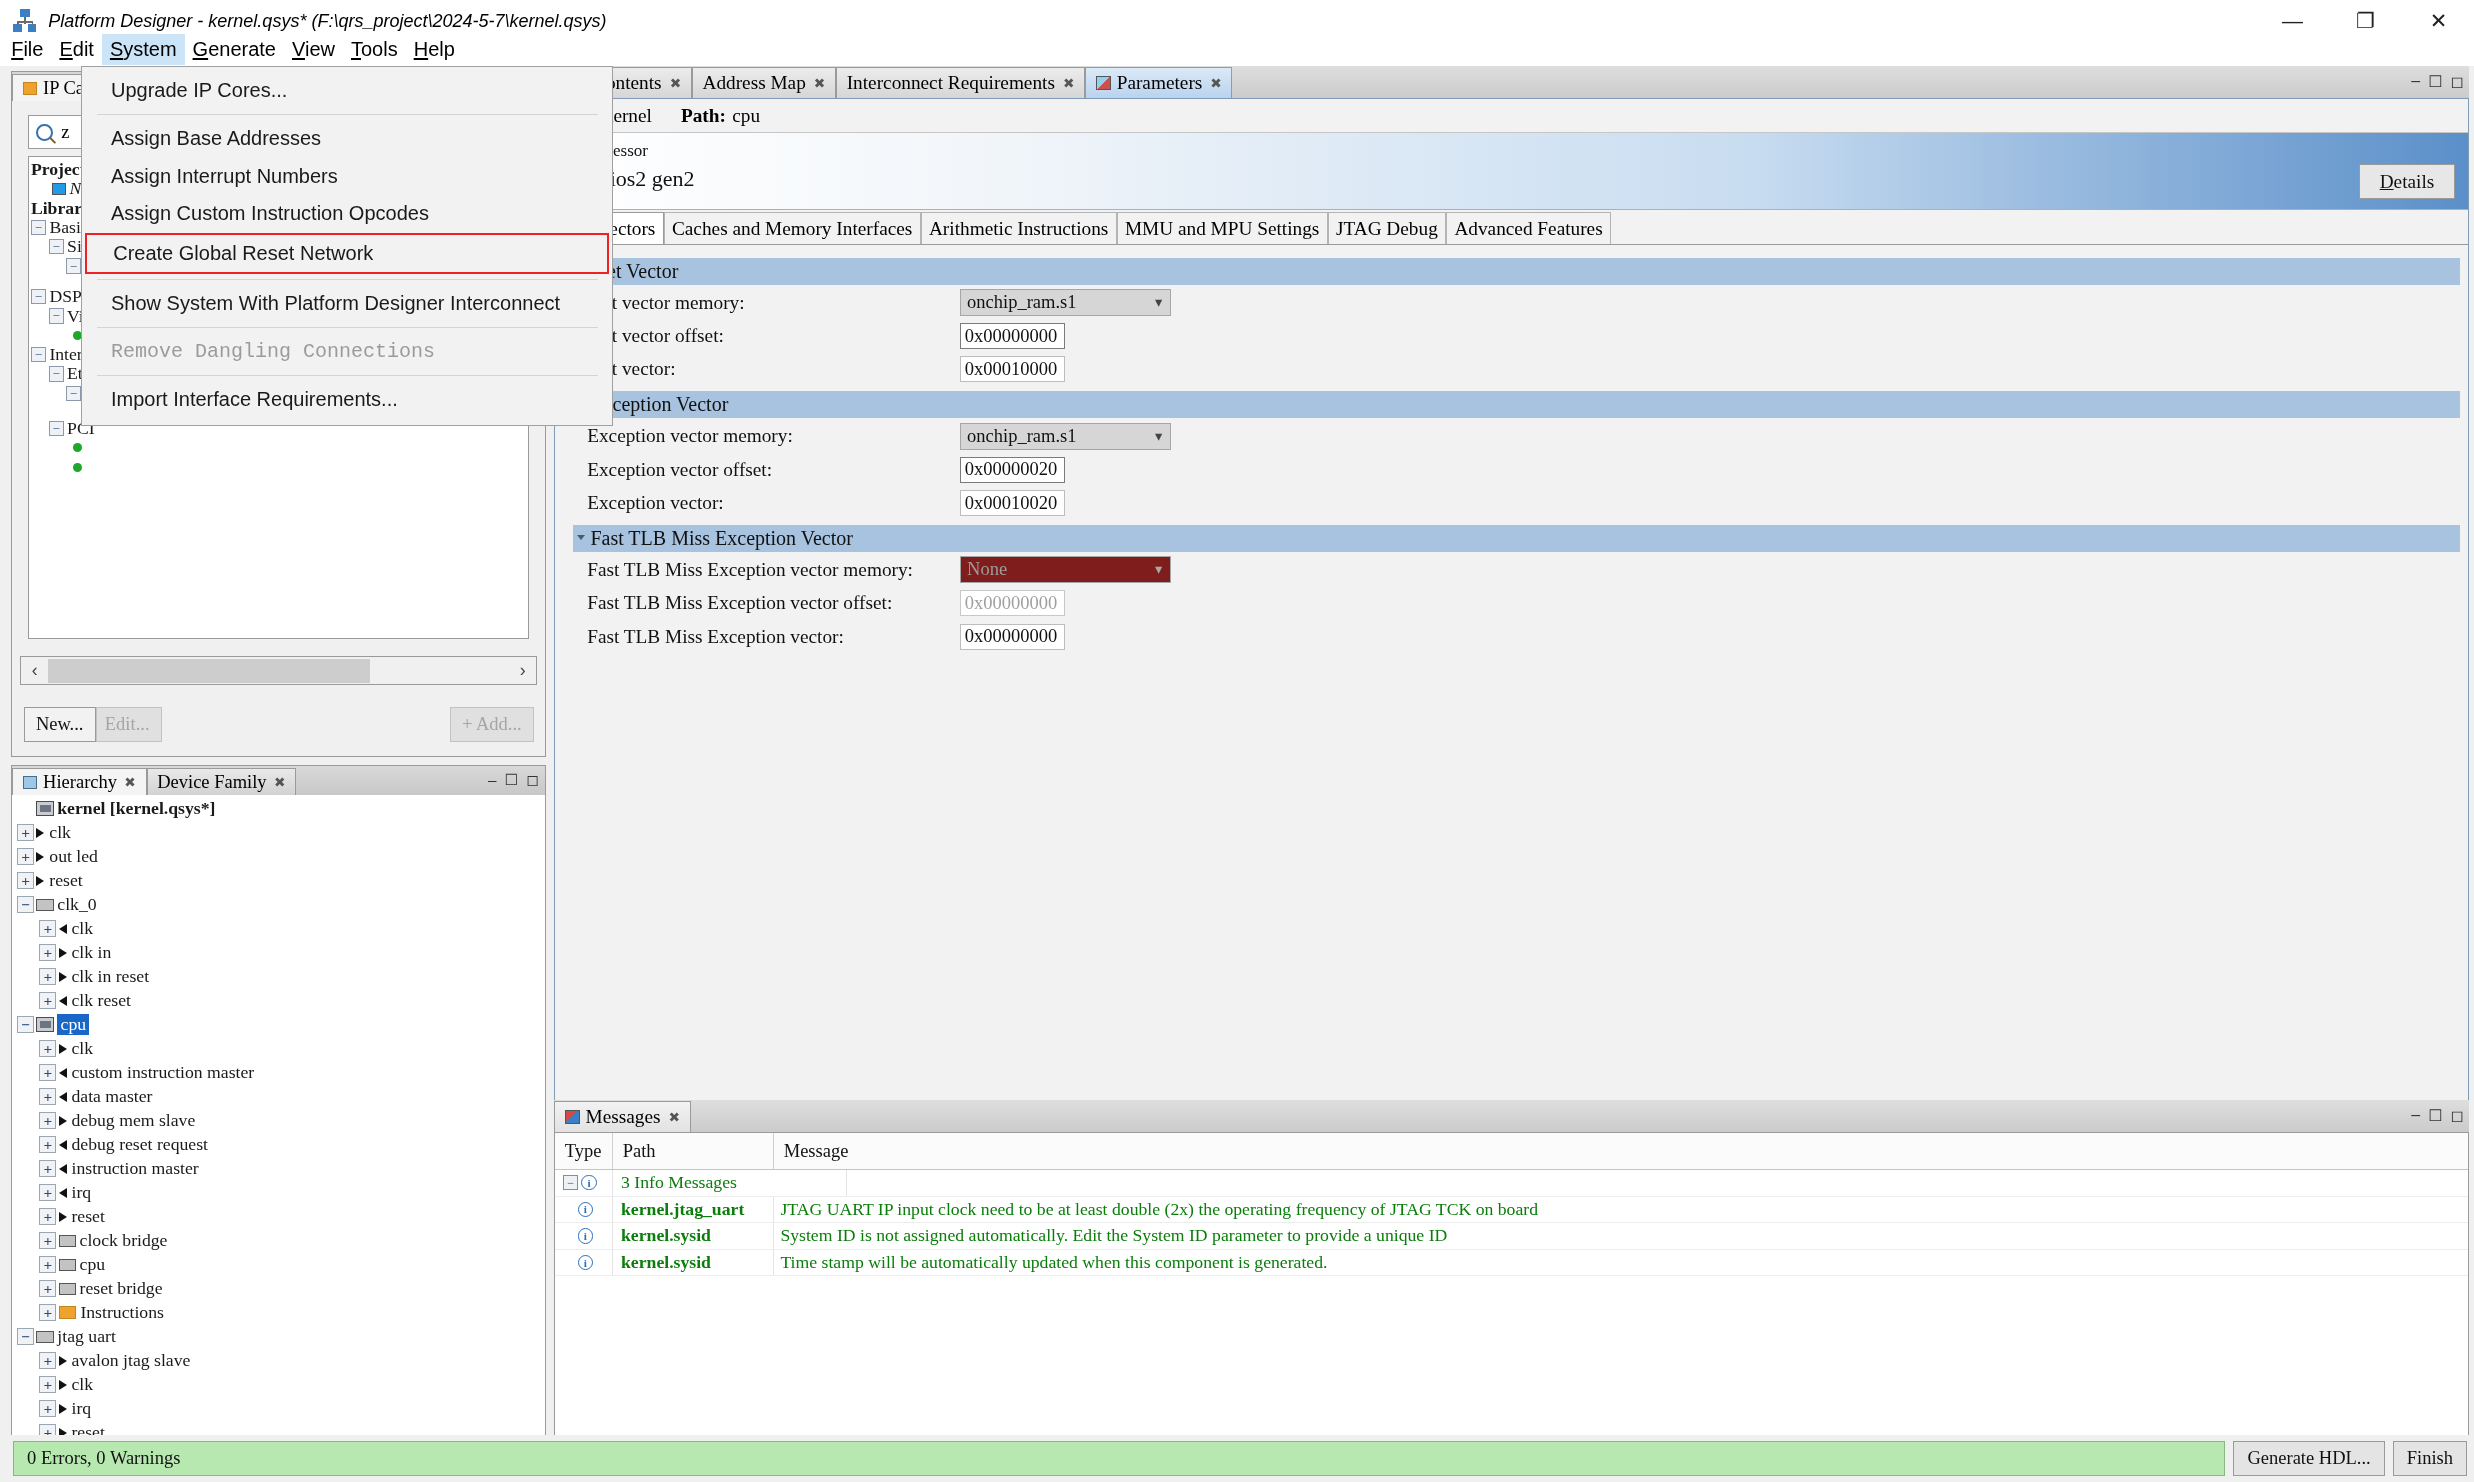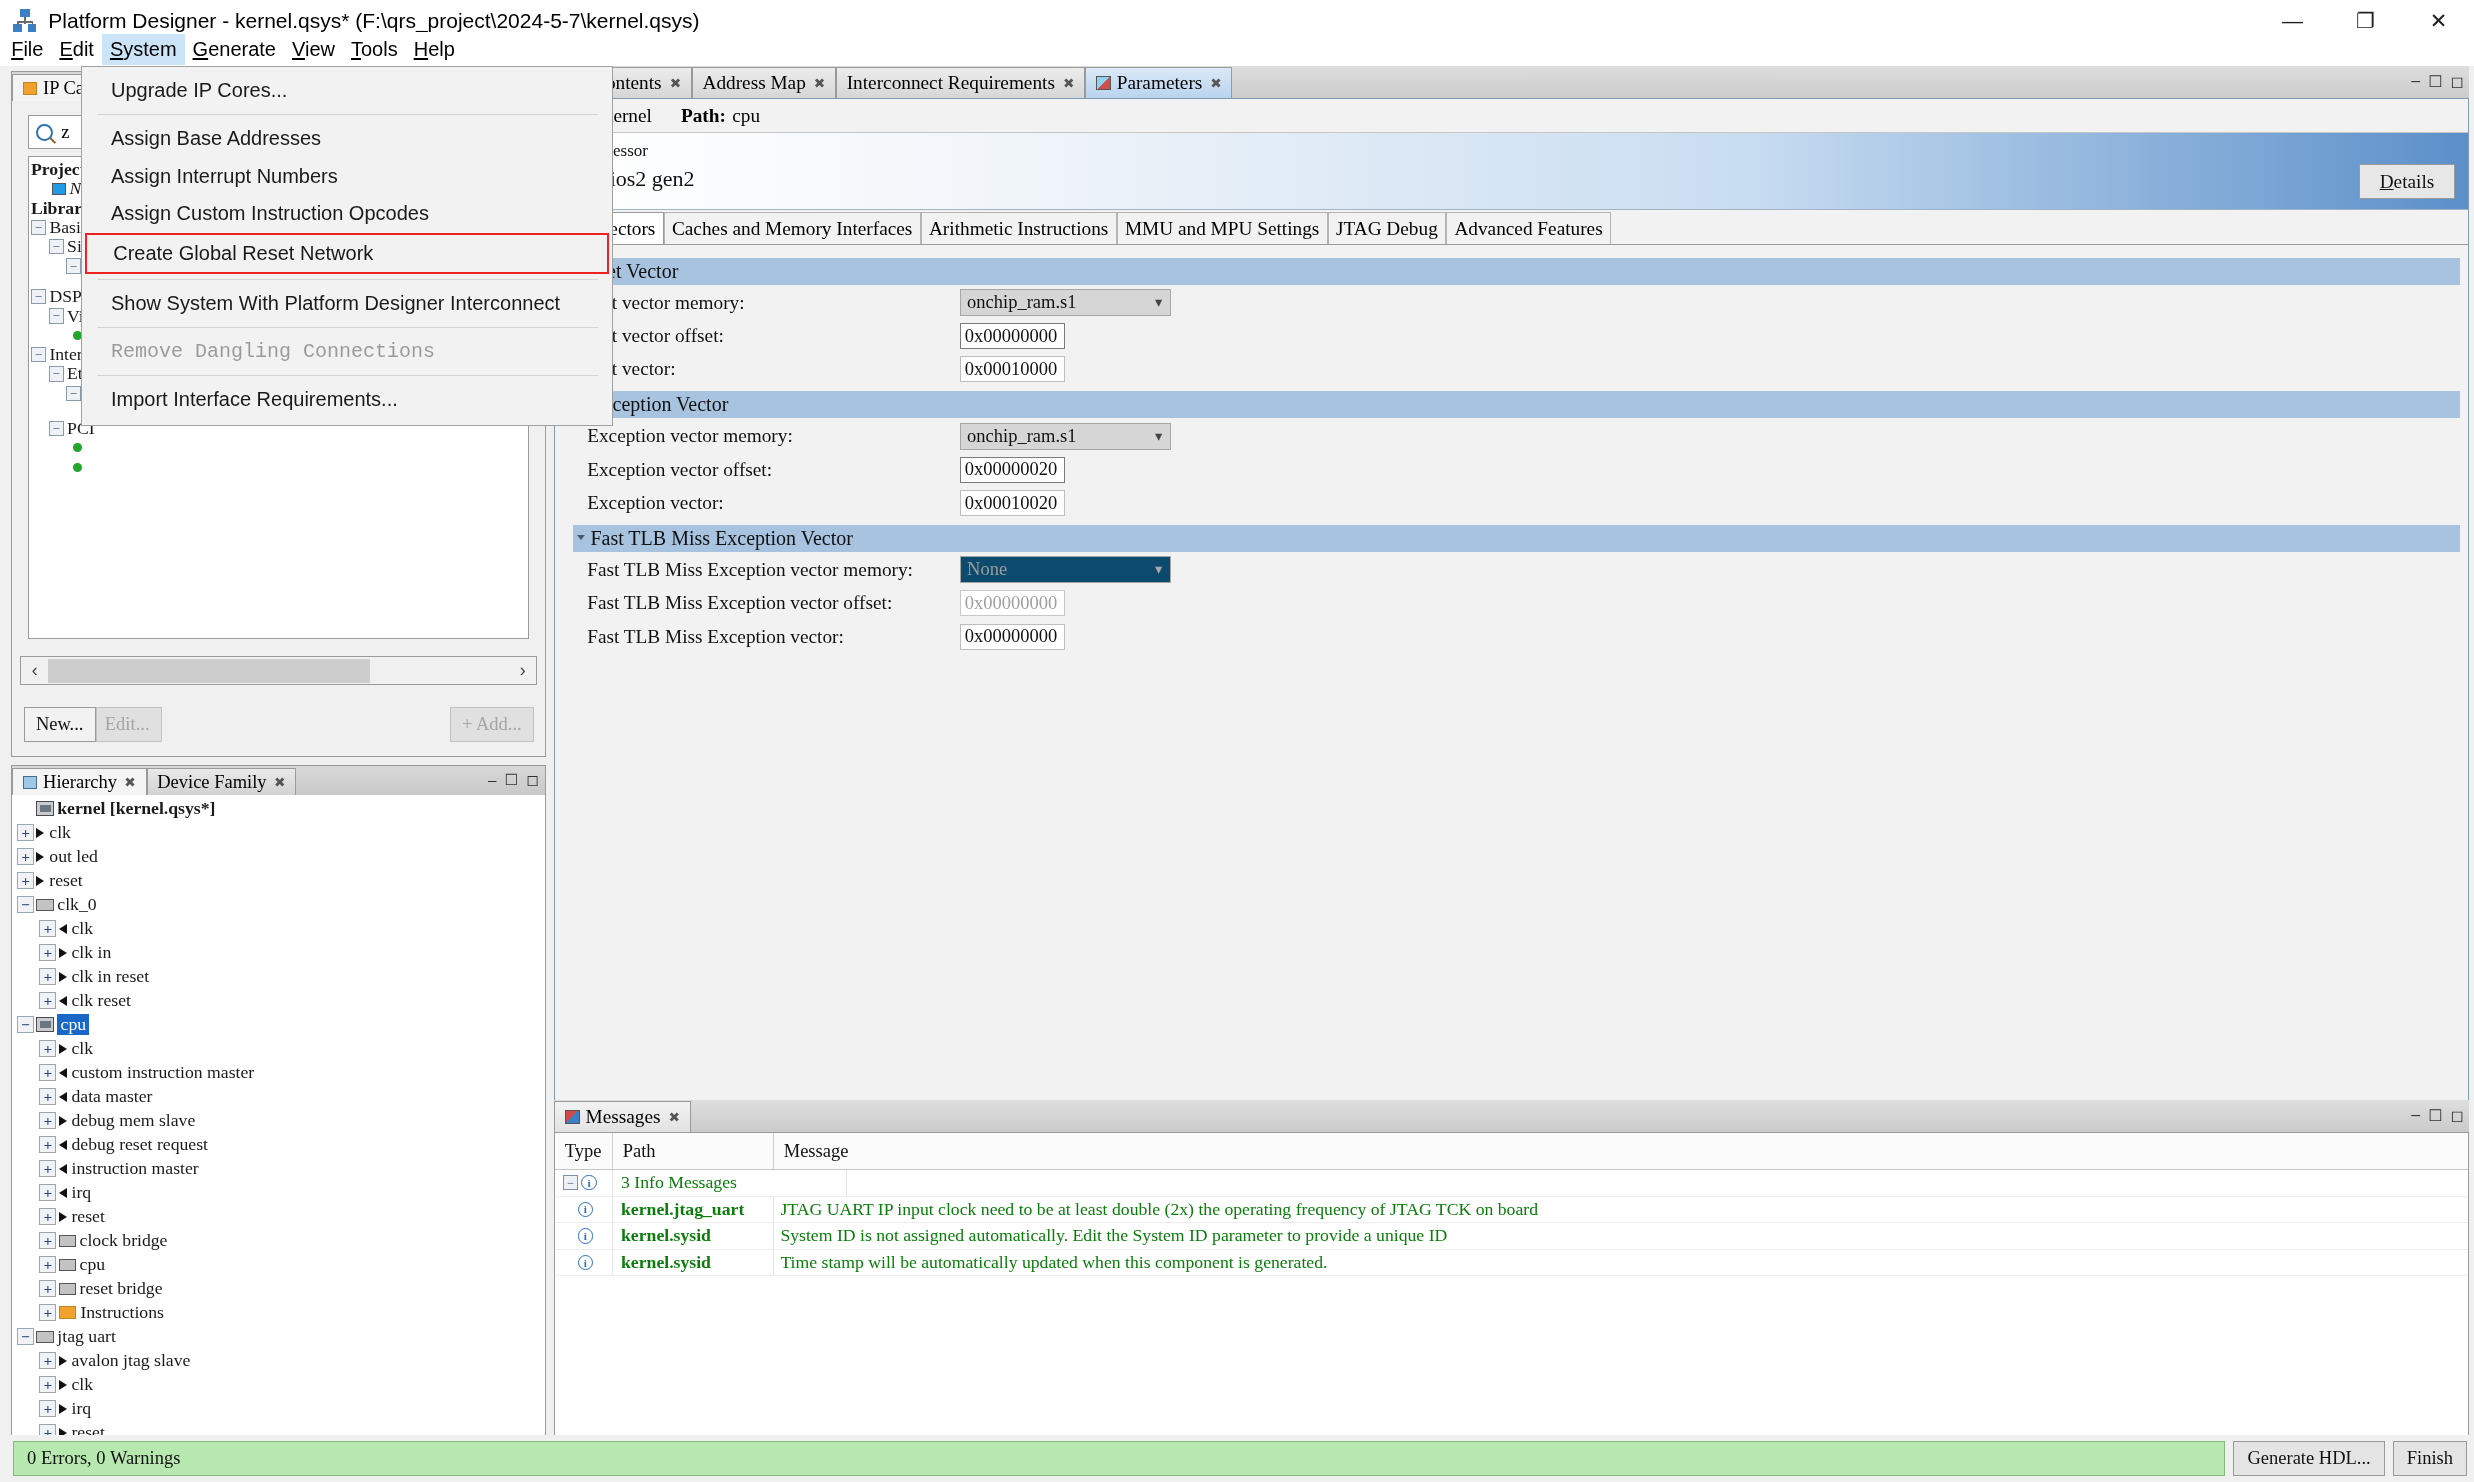--- a/index.html
+++ b/index.html
@@ -29,22 +29,23 @@
   .title-icon .nb { position:absolute; background:#3b7fc4; }
   .title-icon .n1 { width: 9.7px; height: 8px; left: 7.3px; top: 0px; }
   .title-icon .n2 { width: 8.9px; height: 8px; left: 0px; top: 15.3px; }
   .title-icon .n3 { width: 8.9px; height: 8px; left: 14.5px; top: 15.3px; }
   .title-icon .ln { position:absolute; background:#6b6b6b; }
   .title-icon .l1 { width: 1.6px; height: 7.3px; left: 11.3px; top: 8px; }
   .title-icon .l2 { width: 14.5px; height: 1.6px; left: 4px; top: 12px; }
   .title-icon .l3 { width: 1.6px; height: 4px; left: 4px; top: 12px; }
   .title-icon .l4 { width: 1.6px; height: 4px; left: 18.5px; top: 12px; }
   .title-text {
-    font-size: 21px; color: #000; font-family: "Liberation Sans", sans-serif;
+    font-size: 18px; color: #000; font-family: "Liberation Sans", sans-serif;
     letter-spacing: 0px;
+    font-style: italic;
   }
   .win-controls {
     position: absolute; right: 0; top: 0; height: 42px; display: flex;
   }
   .win-btn {
     width: 73px; height: 42px; display: flex; align-items: center; justify-content: center;
     font-size: 21px; color: #222;
   }
 
   
@@ -242,21 +243,21 @@
   .plabel {
     font-family: "Liberation Serif", serif; font-size: 19.3px; color: #111;
     width: 387px; padding-left: 14.5px;
   }
   .psel {
     width: 211px; height: 27px; background: #d6d6d6; border: 0.8px solid #a6a6a6;
     display: flex; align-items: center; padding: 0 6.4px;
     font-family: "Liberation Serif", serif; font-size: 18.5px; color: #111;
     position: relative;
   }
-  .psel.dis { background: #0c4a6e; color: #9c9c9c; }
+  .psel.dis { background: #7f1d1d; color: #9c9c9c; }
   .psel .chev {
     position: absolute; right: 7.3px; font-size: 14.5px; color: #444;
   }
   .psel.dis .chev { color: #a8a8a8; }
   .ptext {
     width: 105px; height: 26px; background: #fff; border: 0.8px solid #7b7b7b;
     display: flex; align-items: center; padding: 0 4px;
     font-family: "Liberation Serif", serif; font-size: 18.5px; color: #111;
   }
   .ptext.ro { border-color: #bdbdbd; color: #111; }

